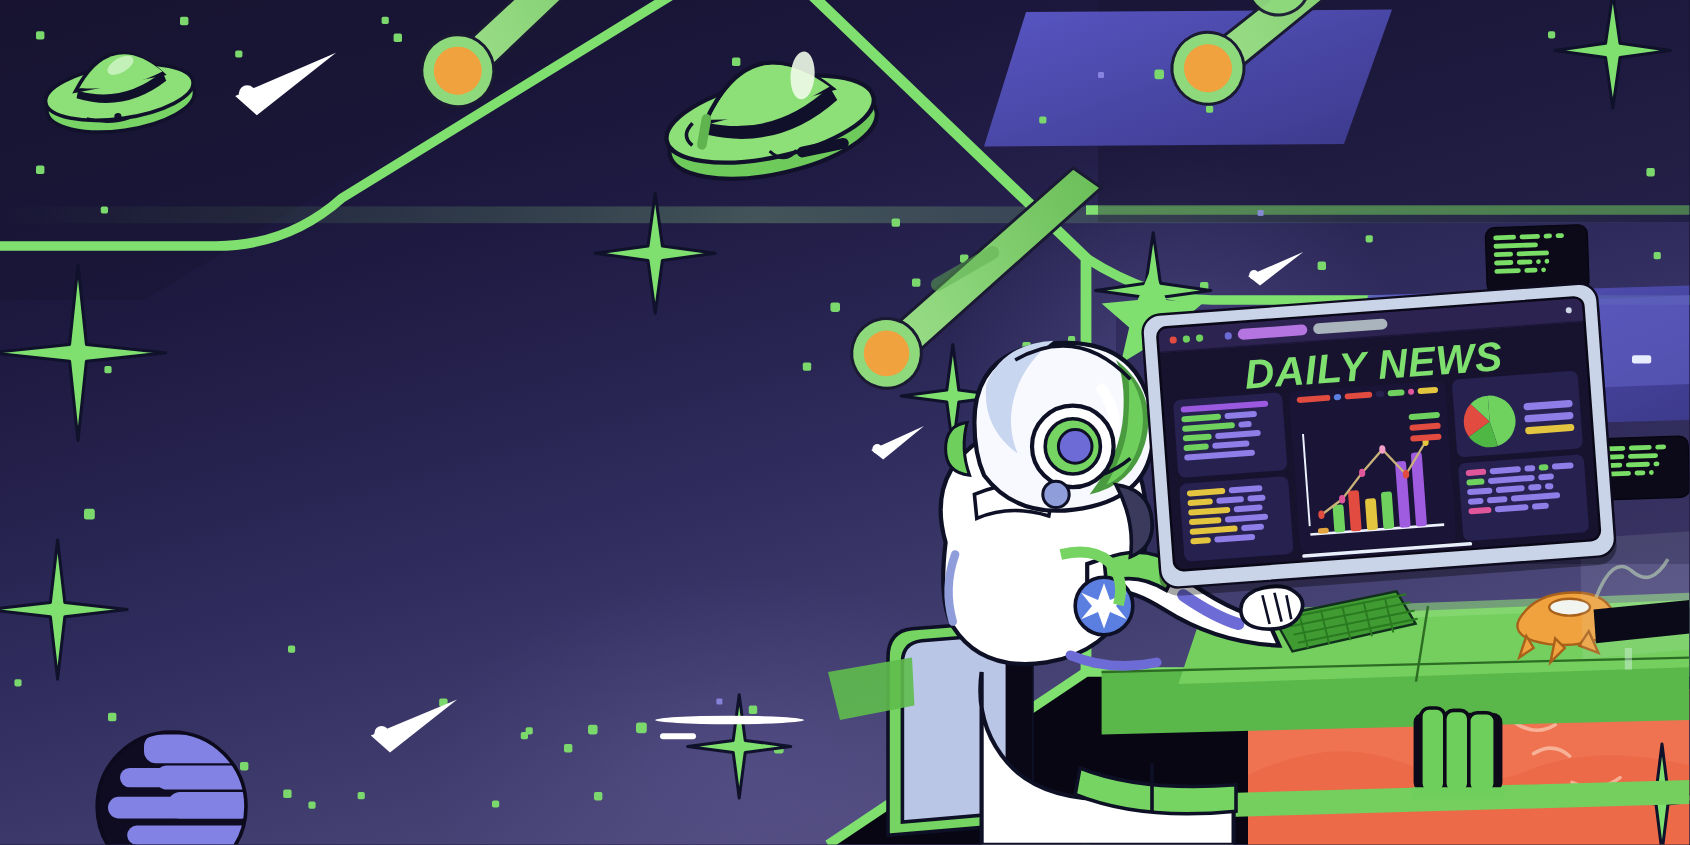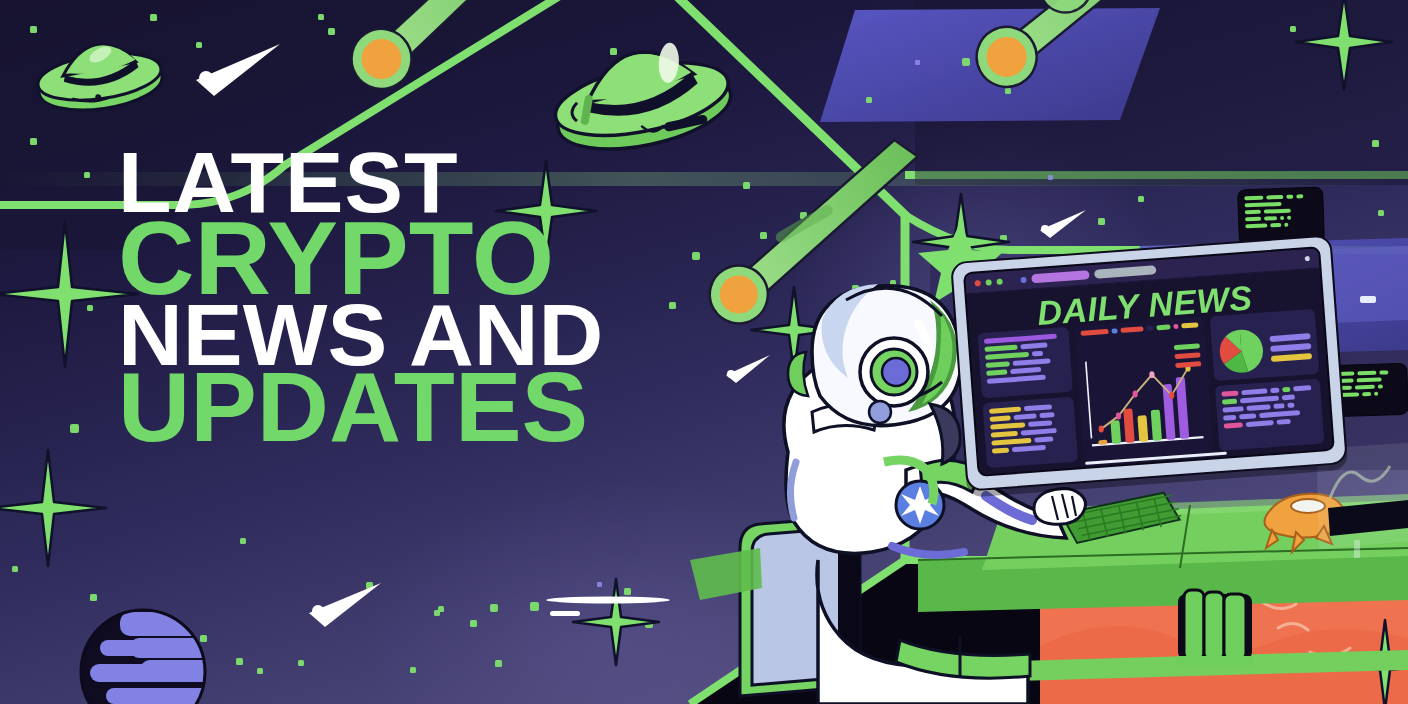--- a/index.html
+++ b/index.html
@@ -412,26 +412,20 @@
       <circle cx="896" cy="372" r="14" fill="#6d6bd6" stroke="#0e1026" stroke-width="2.5"></circle>
 
       <path d="M806 352 q-18 2 -18 22 q0 20 20 22 q-8 -22 -2 -44 z" fill="#6fcf5c" stroke="#0e1026" stroke-width="2.5"></path>
 
       <circle cx="880" cy="412" r="11" fill="#8f9ddb" stroke="#0e1026" stroke-width="2.5"></circle>
 
       <path d="M930 404 q28 4 30 30 q2 22 -18 30 q4 -30 -12 -60 z" fill="#3b3a5c" stroke="#0e1026" stroke-width="3"></path>
     </g>
   </svg>
 
-  <div class="headline">
-    <span class="ln ln1">LATEST</span>
-    <span class="ln ln2">CRYPTO</span>
-    <span class="ln ln3">NEWS AND</span>
-    <span class="ln ln4">UPDATES</span>
-  </div>
 
   <div class="monitor">
     <div class="mon-shell"></div>
     <div class="mon-screen">
 
       <div class="chrome">
         <span class="dot r"></span>
         <span class="dot g"></span>
         <span class="dot g"></span>
         <span style="width:8px"></span>

